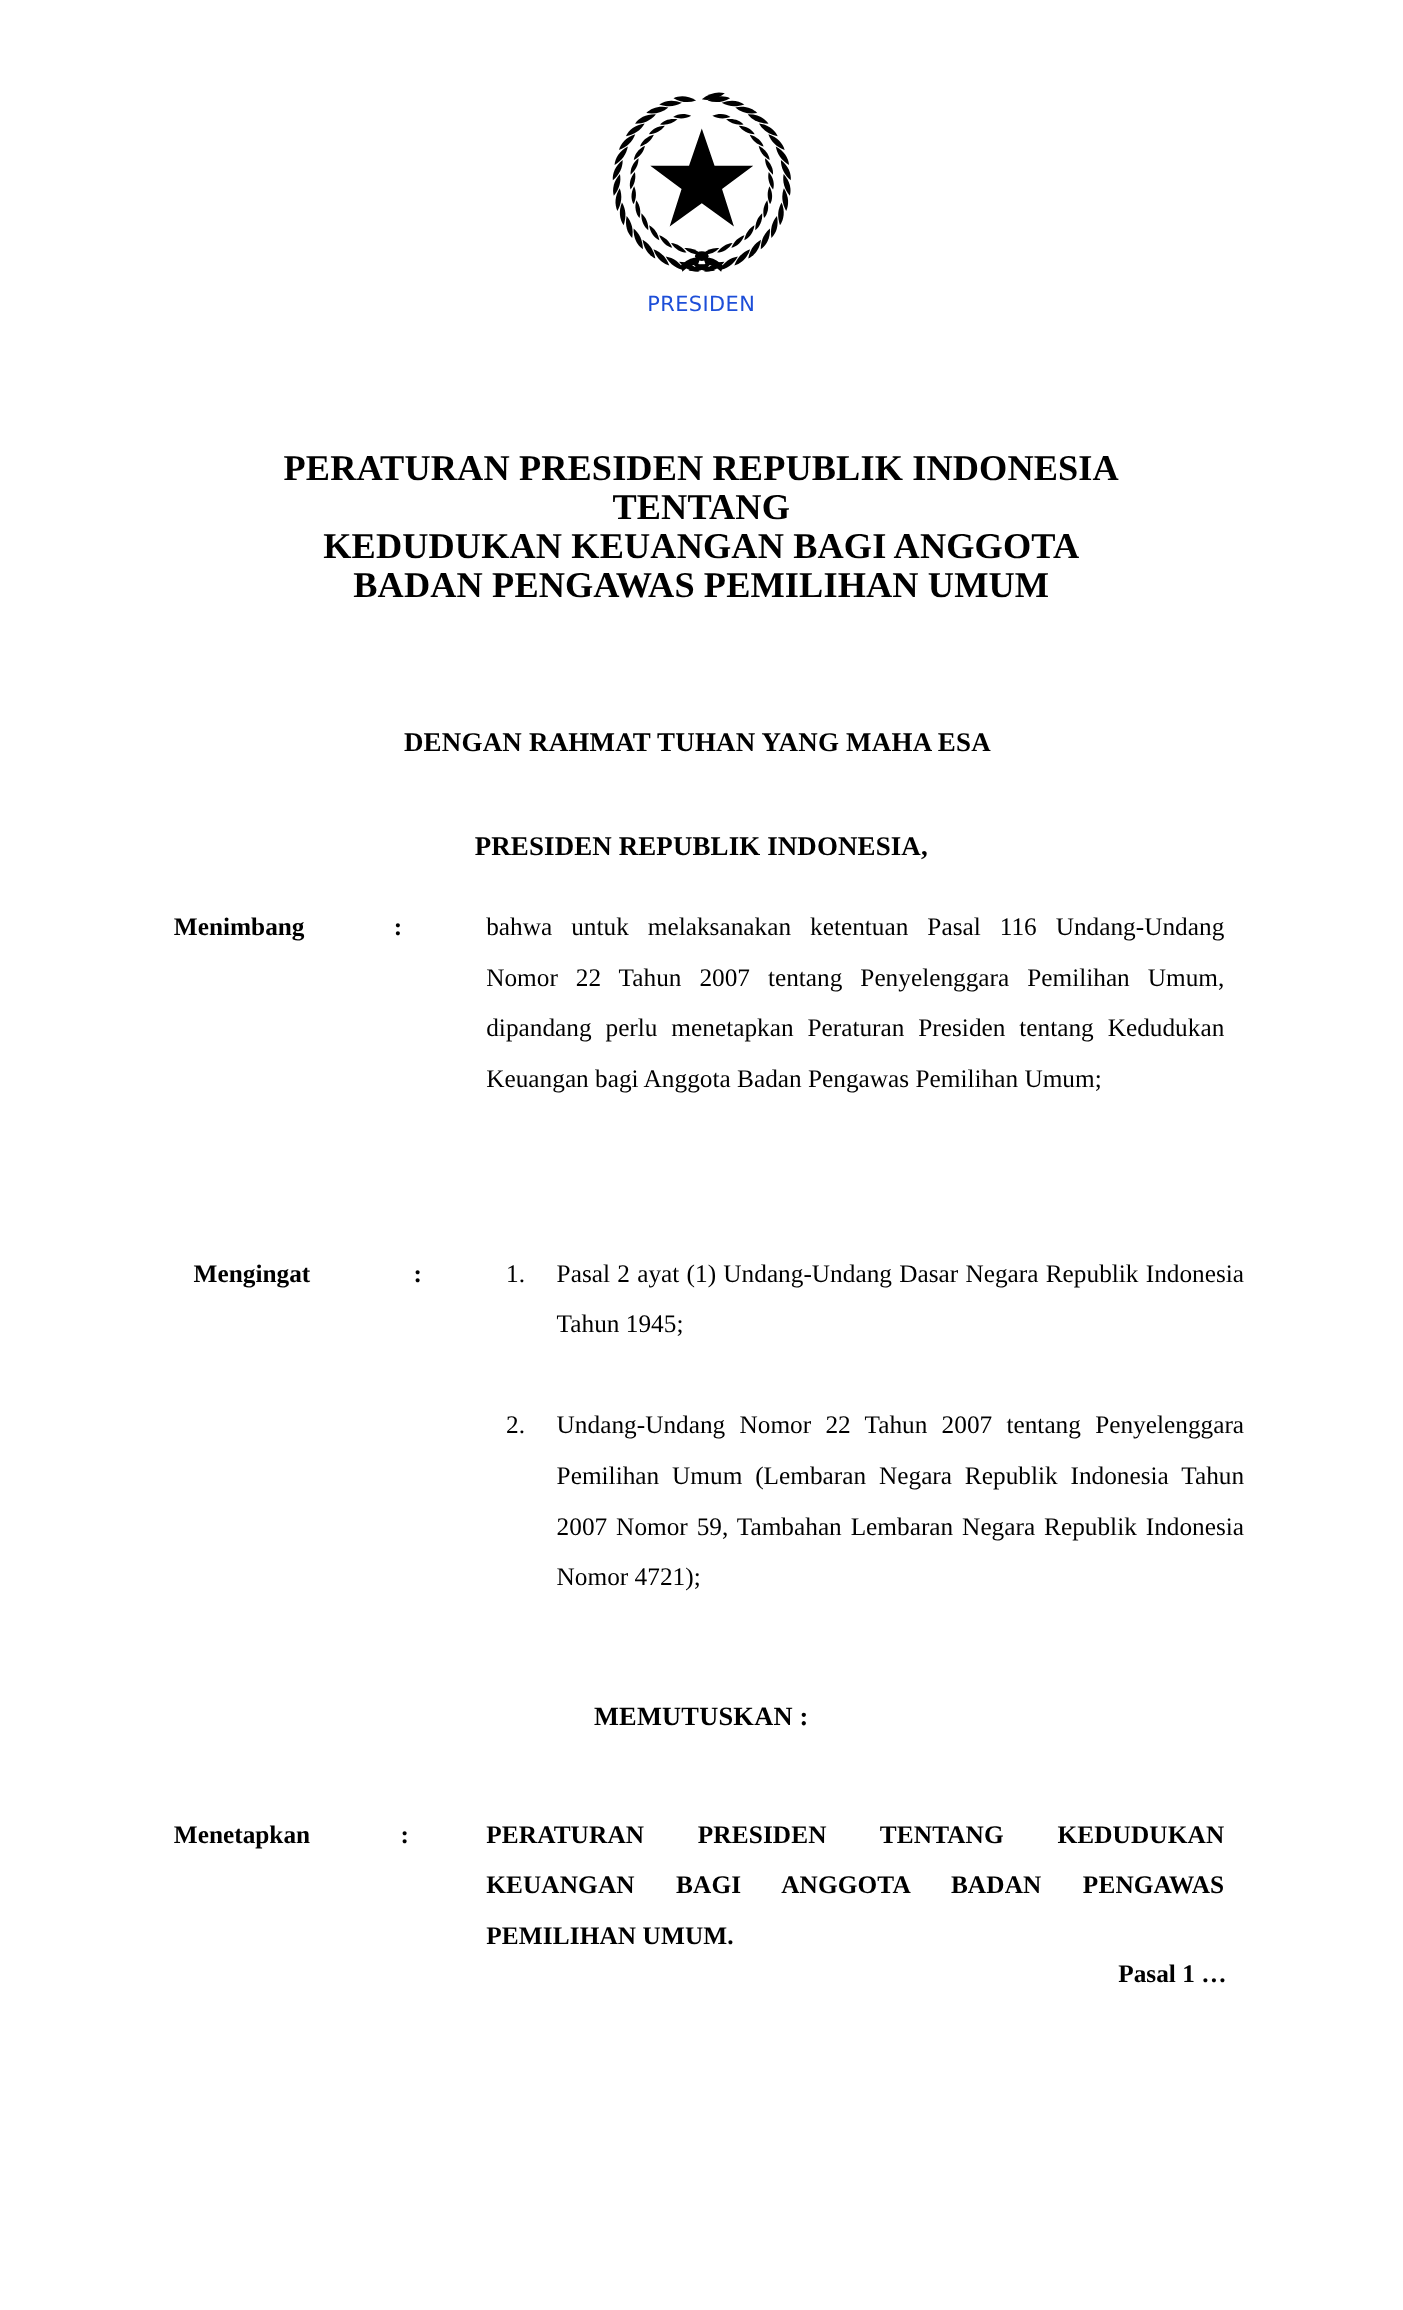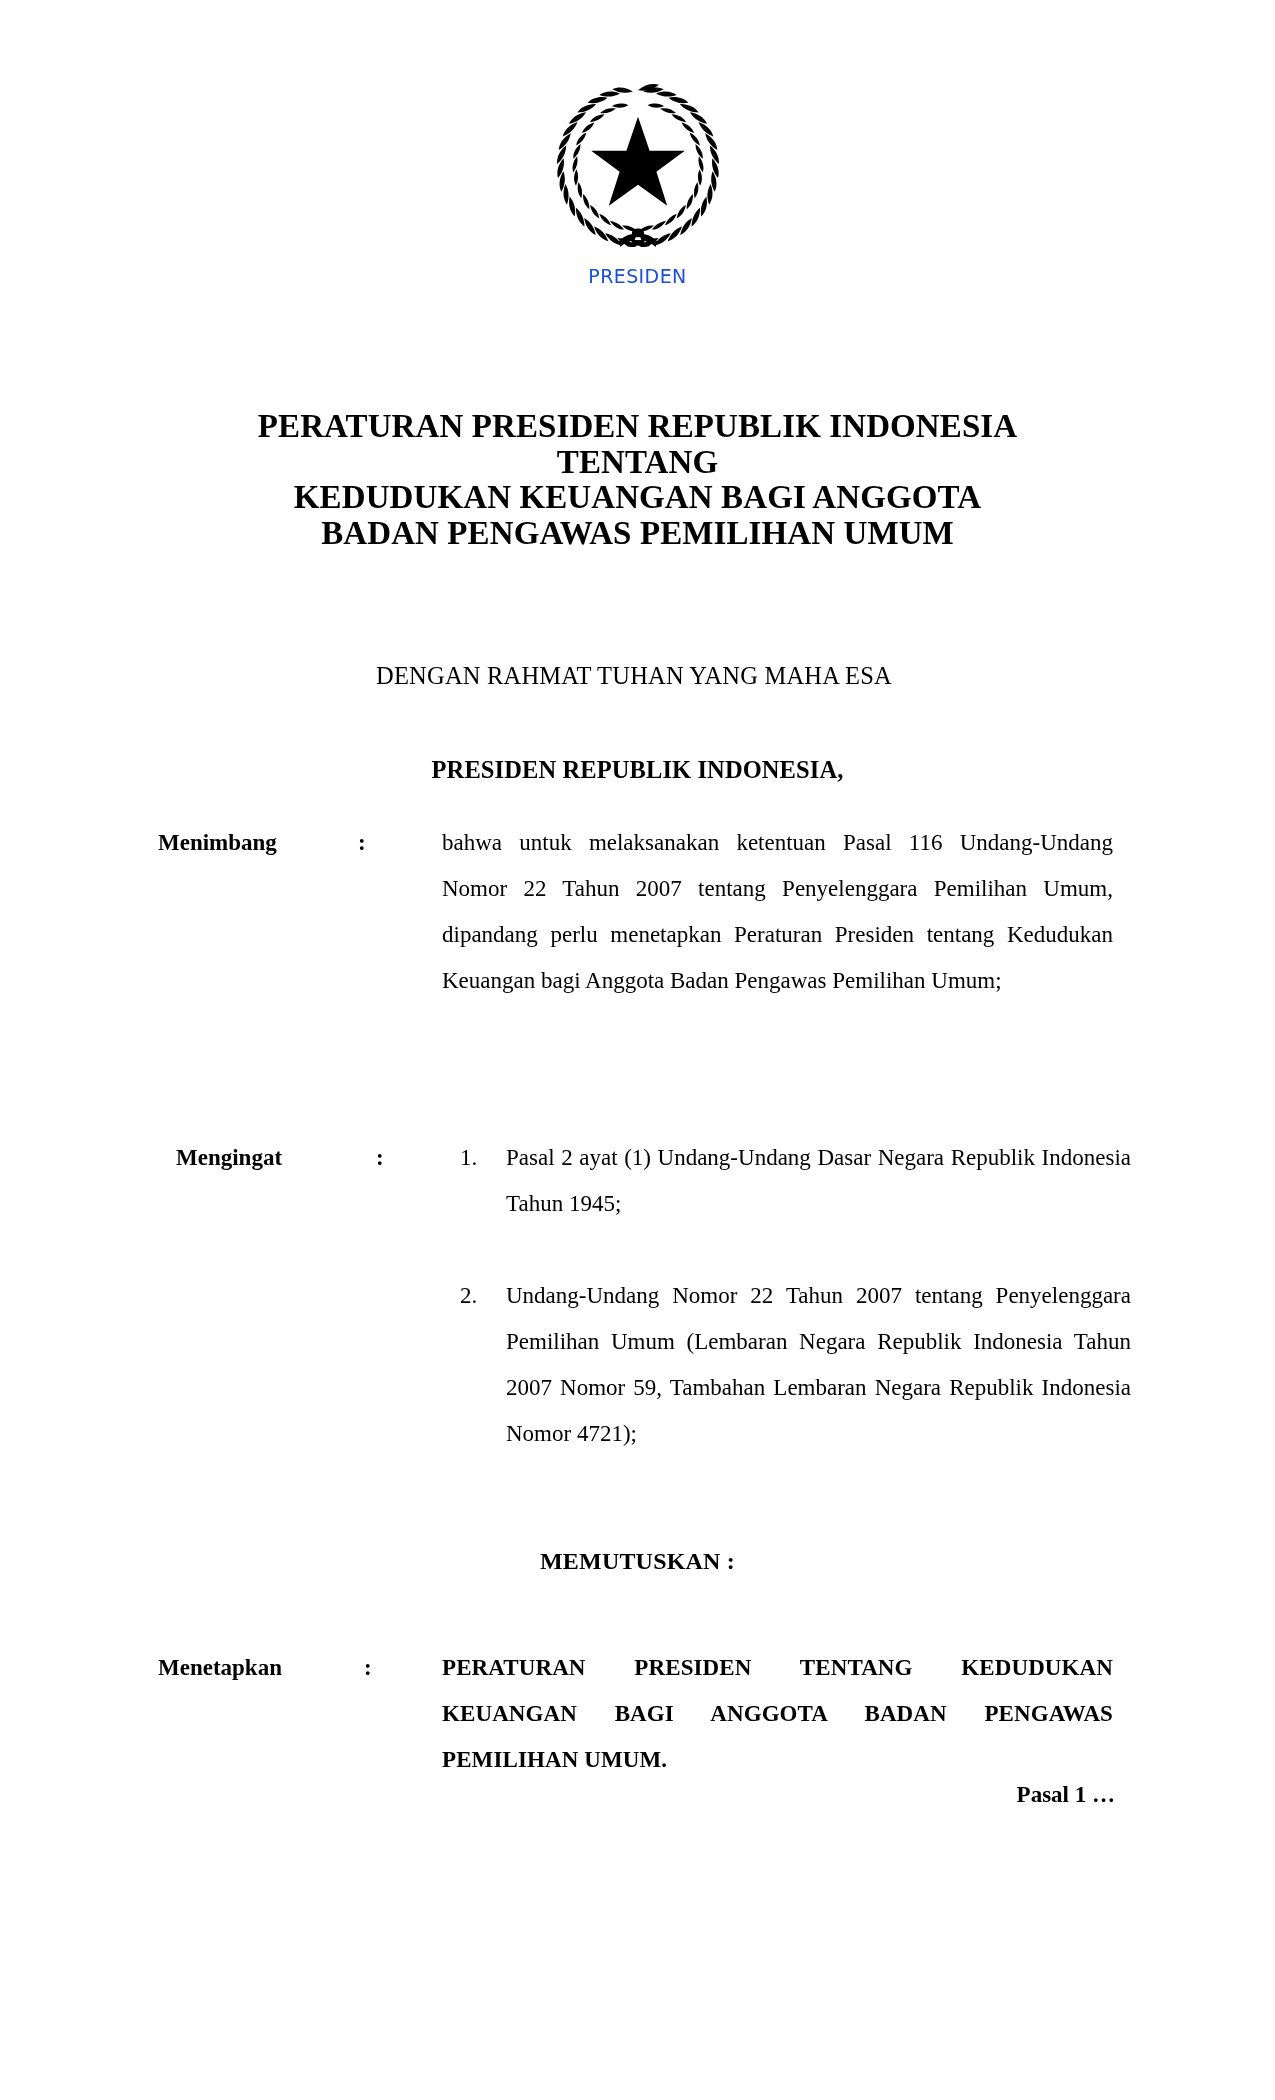--- a/index.html
+++ b/index.html
@@ -58,21 +58,21 @@
     margin-top: 24px;
   }
   .title-block .tline { white-space: nowrap; }
 
   .subtitle-tuhan {
     position: absolute;
     top: 662px;
     left: 0;
     width: 1268px;
     text-align: center;
-    font-weight: normal;
+    font-weight: bold;
     font-size: 24.5px;
     letter-spacing: 0.2px;
   }
 
   .subtitle-presiden {
     position: absolute;
     top: 756px;
     left: 0;
     width: 1275px;
     text-align: center;

